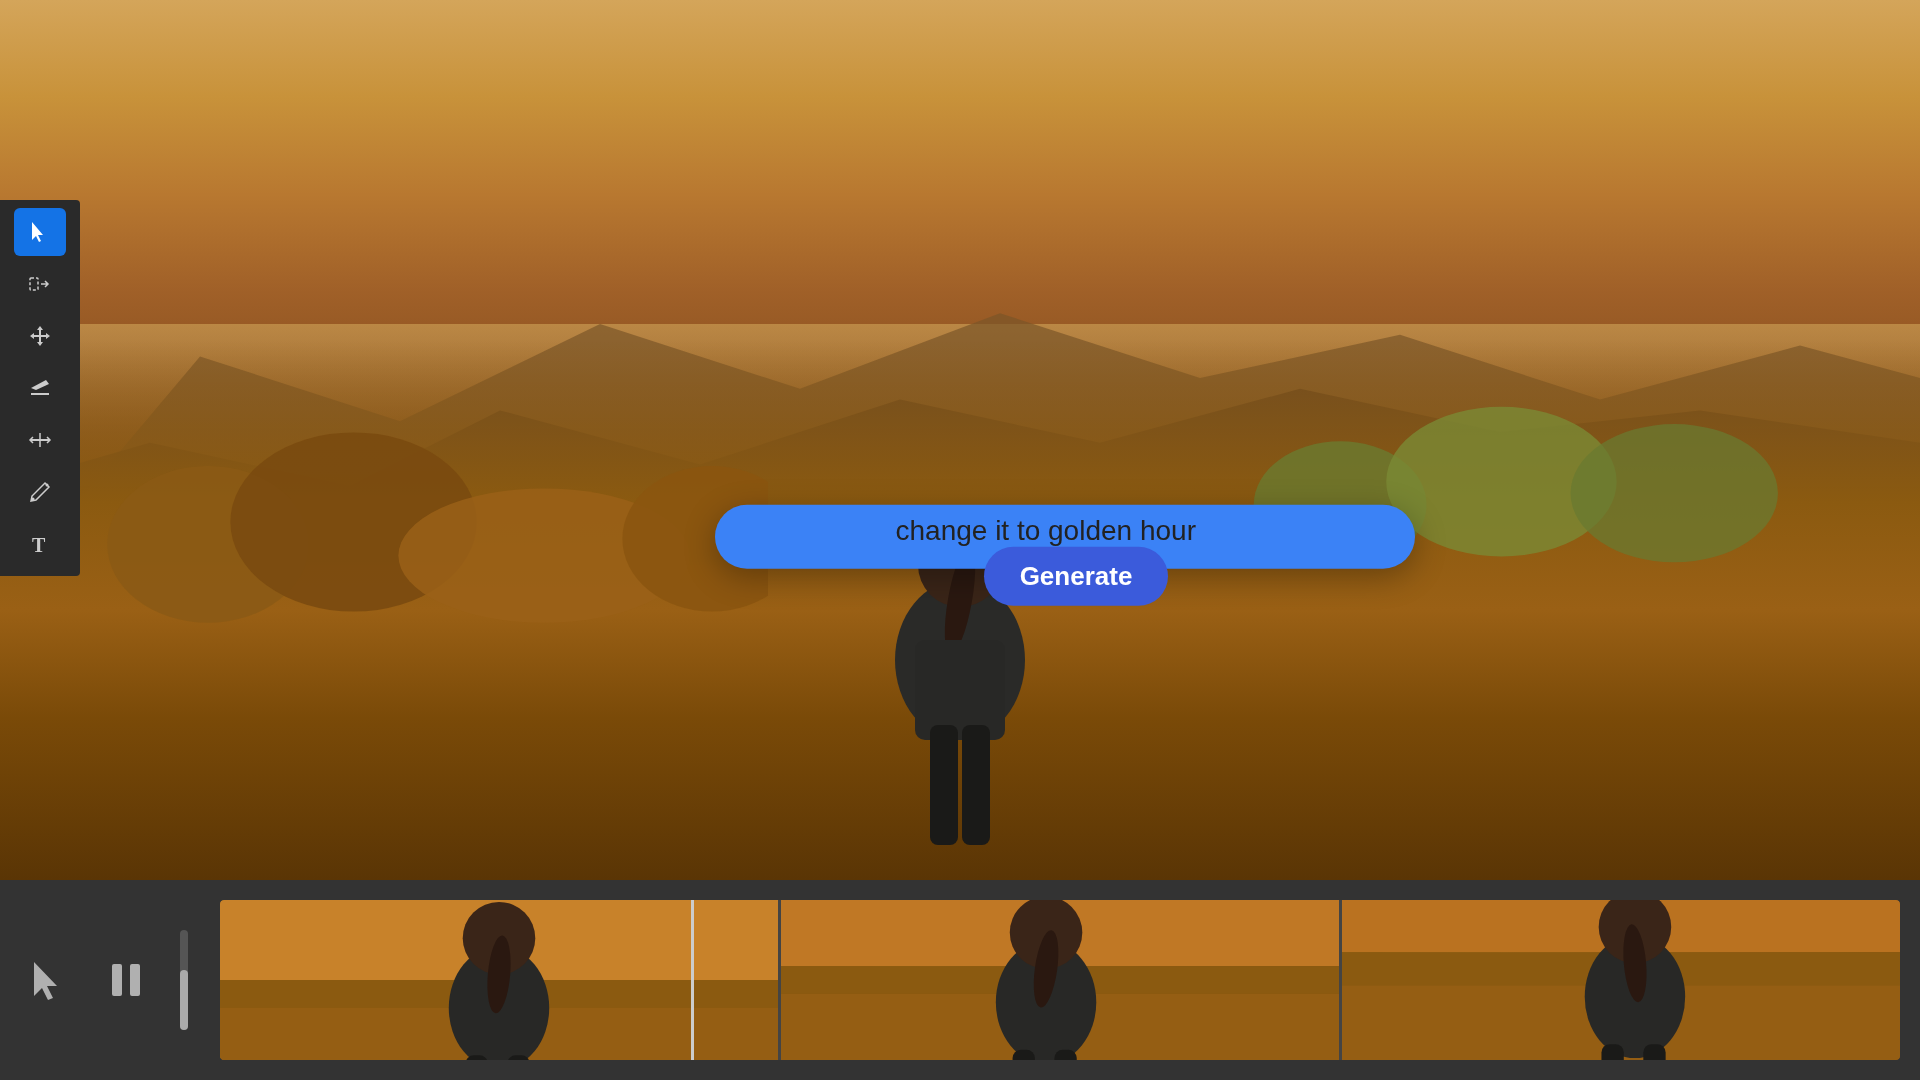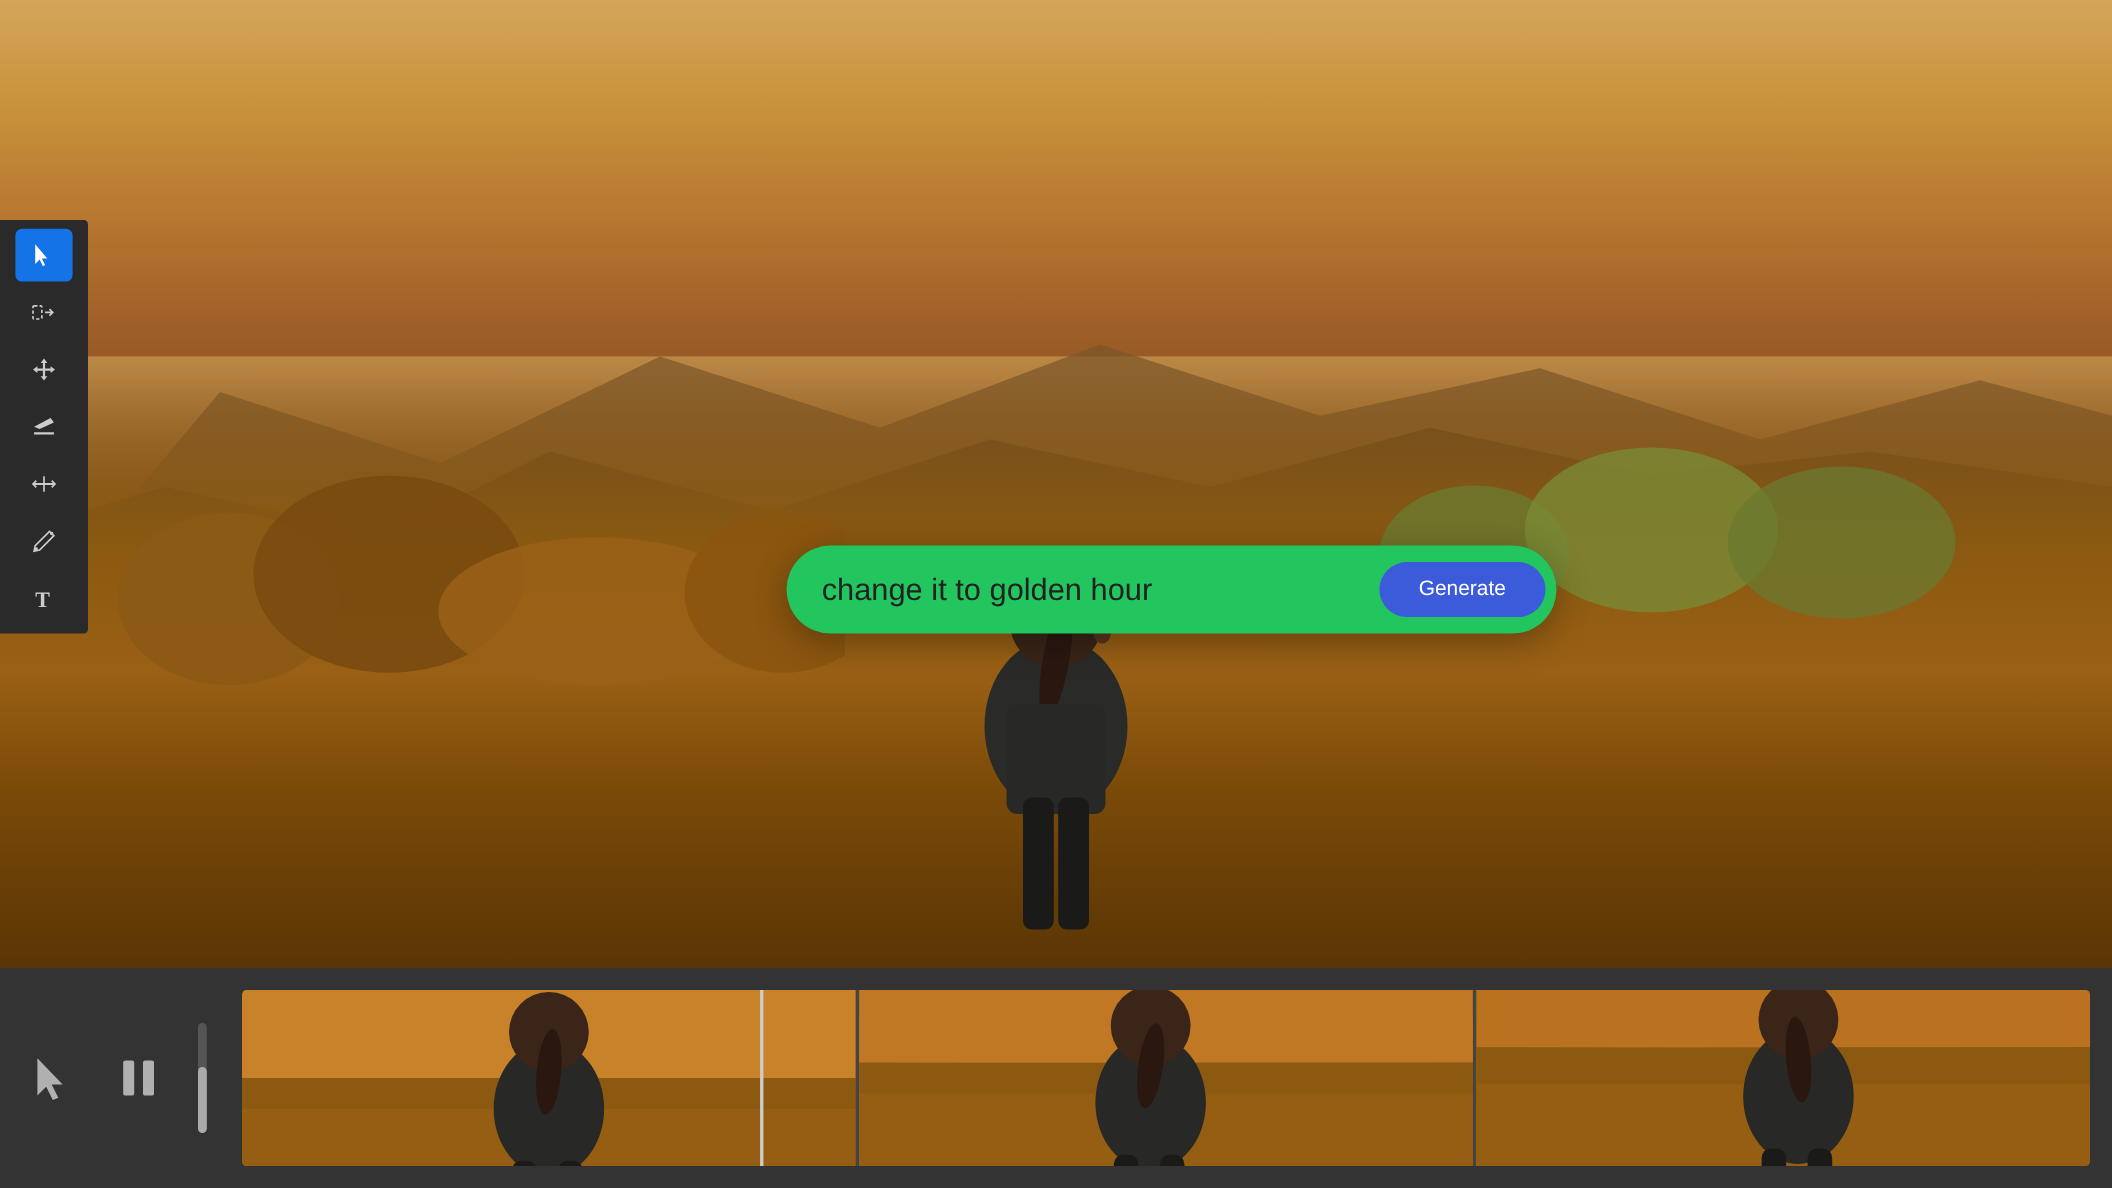--- a/index.html
+++ b/index.html
@@ -146,46 +146,47 @@
 
     
     #prompt-container {
       position: absolute;
       top: 50%;
       left: 50%;
       transform: translate(-35%, -55%);
       z-index: 20;
       display: flex;
       align-items: center;
-      background: #22c55e;
+      background: #3b82f6;
       border-radius: 50px;
       padding: 10px 10px 10px 32px;
       width: 700px;
-      height: 80px;
+      height: 64px;
       box-shadow: 0 8px 32px rgba(0,0,0,0.3);
+      flex-direction: column;
     }
 
     #prompt-input {
       flex: 1;
       border: none;
       outline: none;
       font-size: 28px;
       color: #222;
       background: transparent;
       font-weight: 400;
     }
 
     #generate-btn {
       background: #3b5bdb;
       color: #fff;
       border: none;
       border-radius: 40px;
       padding: 14px 36px;
-      font-size: 19px;
-      font-weight: 400;
+      font-size: 26px;
+      font-weight: 700;
       cursor: pointer;
       white-space: nowrap;
       transition: background 0.15s;
     }
 
     
     #timeline {
       position: absolute;
       bottom: 0;
       left: 0; right: 0;

